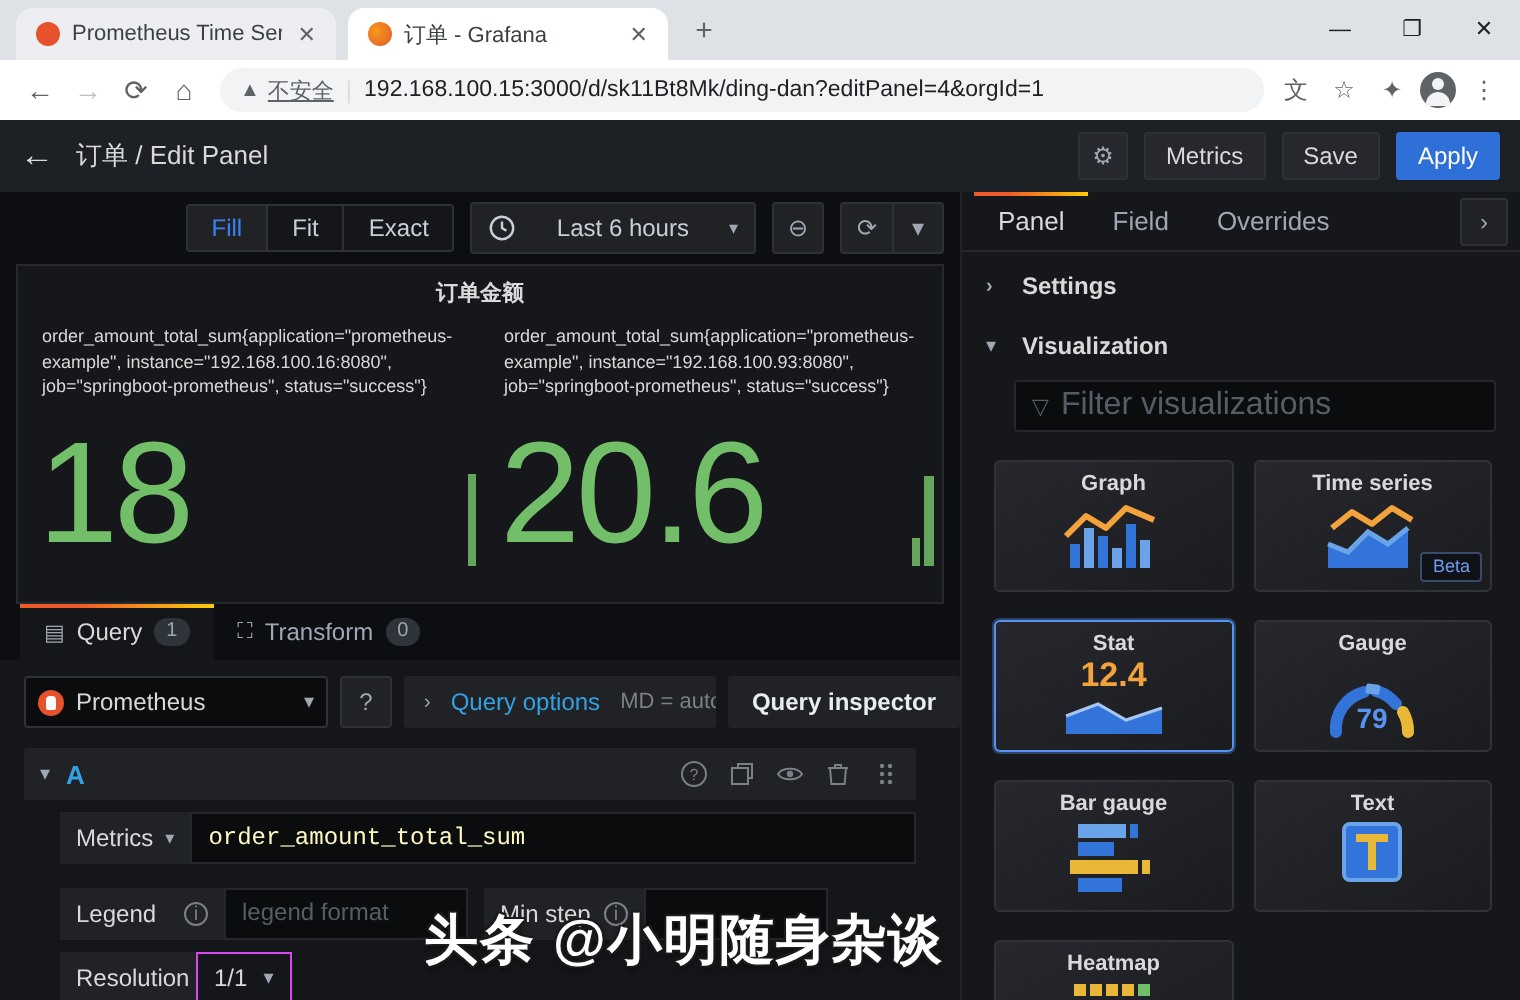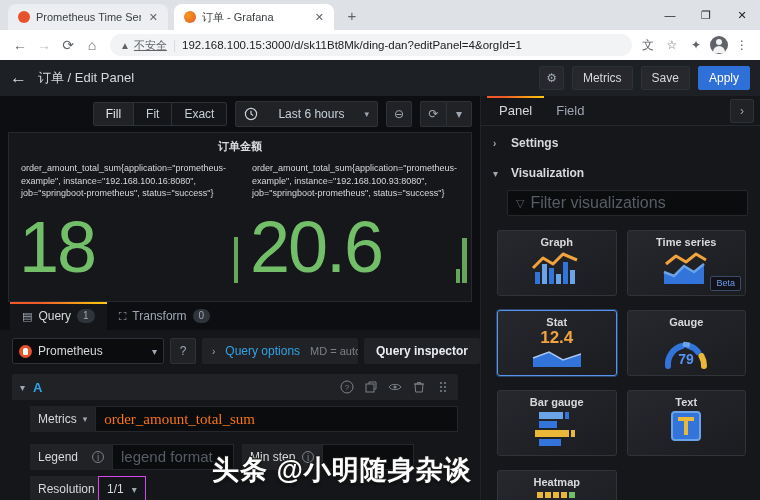--- a/index.html
+++ b/index.html
@@ -42,21 +42,21 @@
   .hbtn { height:24px; padding:0 10px; background:#26282d; border:1px solid #2c3235; border-radius:2px; color:#d8d9da; font-size:12px; line-height:22px; }
   .hbtn.icon { padding:0 6px; color:#9fa7b3; }
   .hbtn.primary { background:#2f6fd8; border-color:#2f6fd8; color:#fff; font-weight:500; }
 
   
   .left-pane { position:absolute; left:0; top:96px; width:480px; height:404px; overflow:hidden; }
   .toolbar { position:absolute; left:0; top:4px; width:480px; height:28px; display:flex; justify-content:flex-end; align-items:center; gap:8px; padding-right:8px; }
   .seg-group { display:flex; border:1px solid #2c3235; border-radius:2px; overflow:hidden; background:#141619; }
   .seg { padding:4px 12px; font-size:12px; color:#c7d0d9; border-right:1px solid #2c3235; }
   .seg:last-child { border-right:none; }
-  .seg.on { background:#202226; color:#e5e5e5; font-weight:500; }
+  .seg.on { background:#202226; color:#3b82f6; font-weight:500; }
   .tpick { display:flex; align-items:center; gap:20px; height:26px; padding:0 8px; background:#202226; border:1px solid #2c3235; border-radius:2px; color:#c7d0d9; font-size:12px; }
   .tbtn { height:26px; min-width:26px; padding:0 6px; background:#202226; border:1px solid #2c3235; border-radius:2px; color:#9fa7b3; font-size:12px; line-height:24px; text-align:center; }
   .split-btn { display:flex; }
   .split-btn .tbtn:first-child { border-radius:2px 0 0 2px; border-right:none; }
   .split-btn .tbtn:last-child { border-radius:0 2px 2px 0; }
 
   .panel { position:absolute; left:8px; top:36px; width:464px; height:170px; background:#15171a; border:1px solid #26292e; }
   .panel-title { text-align:center; font-size:11px; font-weight:600; color:#d8d9da; padding-top:6px; }
   .stat-row { display:flex; height:140px; }
   .stat-cell { position:relative; width:50%; padding:8px 4px 0 12px; }
@@ -87,21 +87,21 @@
   .qinspect { height:26px; background:#202226; border-radius:2px; color:#e9edf2; font-size:12px; font-weight:600; line-height:26px; padding:0 12px; white-space:nowrap; flex:none; }
 
   .qrow-head { margin-top:10px; margin-right:22px; height:26px; background:#202226; border-radius:2px 2px 0 0; display:flex; align-items:center; padding:0 8px; gap:8px; }
   .qrow-head .chev { color:#9fa7b3; font-size:10px; }
   .qrow-letter { color:#33a2e5; font-size:13px; font-weight:600; }
   .qrow-icons { margin-left:auto; display:flex; align-items:center; gap:10px; color:#7b8087; }
   .qi { width:14px; height:14px; }
   .metric-row { display:flex; margin:6px 22px 12px 18px; gap:0; }
   .chip { height:26px; background:#202226; display:flex; align-items:center; gap:6px; padding:0 8px; color:#d8d9da; font-size:12px; font-weight:500; white-space:nowrap; }
   .chip .info { color:#7b8087; font-size:10px; border:1px solid #7b8087; border-radius:50%; width:12px; height:12px; line-height:11px; text-align:center; }
-  .tin { height:26px; background:#0b0c0e; border:1px solid #24272c; color:#f97316; font-size:15px; padding:0 8px; font-family:Liberation Serif, serif; }
+  .tin { height:26px; background:#0b0c0e; border:1px solid #24272c; color:#fef9c3; font-size:12px; padding:0 8px; font-family:Liberation Mono, monospace; }
   .tin::placeholder { color:#575d66; font-family:"Liberation Sans",sans-serif; }
   .metric-row .tin { flex:1; }
   .opt-row { display:flex; margin:6px 22px 0 18px; align-items:center; }
   .sel { height:26px; background:#141619; border:1px solid #d946ef; display:flex; align-items:center; gap:8px; padding:0 8px; color:#d8d9da; font-size:12px; }
   .sel .chev { color:#9fa7b3; font-size:10px; }
 
   
   .right-pane { position:absolute; left:480px; top:96px; width:280px; height:404px; background:#15171b; border-left:1px solid #202226; }
   .rtabs { display:flex; align-items:center; height:30px; border-bottom:1px solid #24272c; padding:0 6px; position:relative; }
   .rtab { padding:0 12px; height:30px; line-height:30px; font-size:13px; color:#9fa7b3; position:relative; }
@@ -314,20 +314,21 @@
         </div>
       </div>
 
     </div>
   </div>
 
   <div class="right-pane">
     <div class="rtabs">
       <span class="rtab on">Panel</span>
       <span class="rtab">Field</span>
+      <span class="rtab">Overrides</span>
       <span class="collapse-btn">›</span>
     </div>
 
     <div class="sect">
       <span class="chev">›</span>
       <span>Settings</span>
     </div>
     <div class="sect">
       <span class="chev">▾</span>
       <span>Visualization</span>

